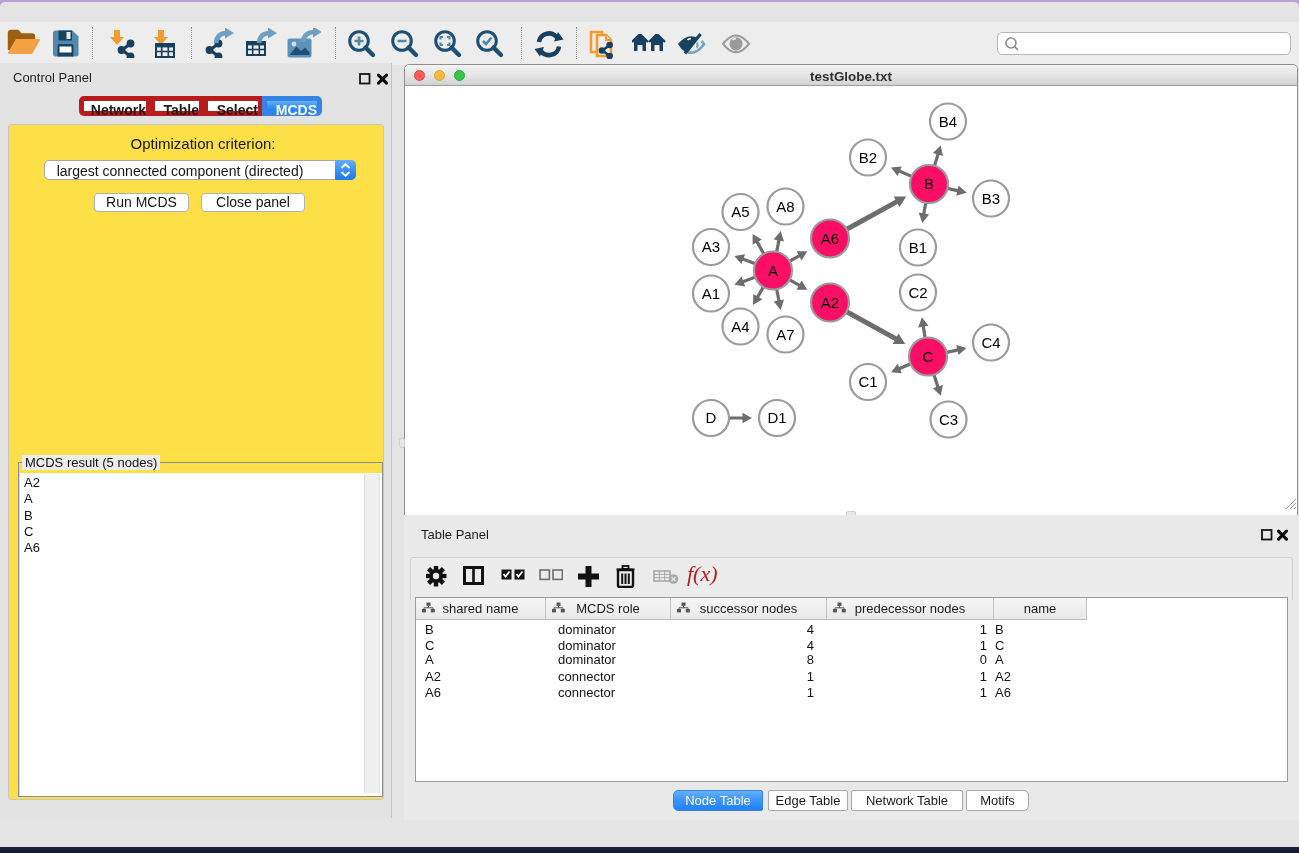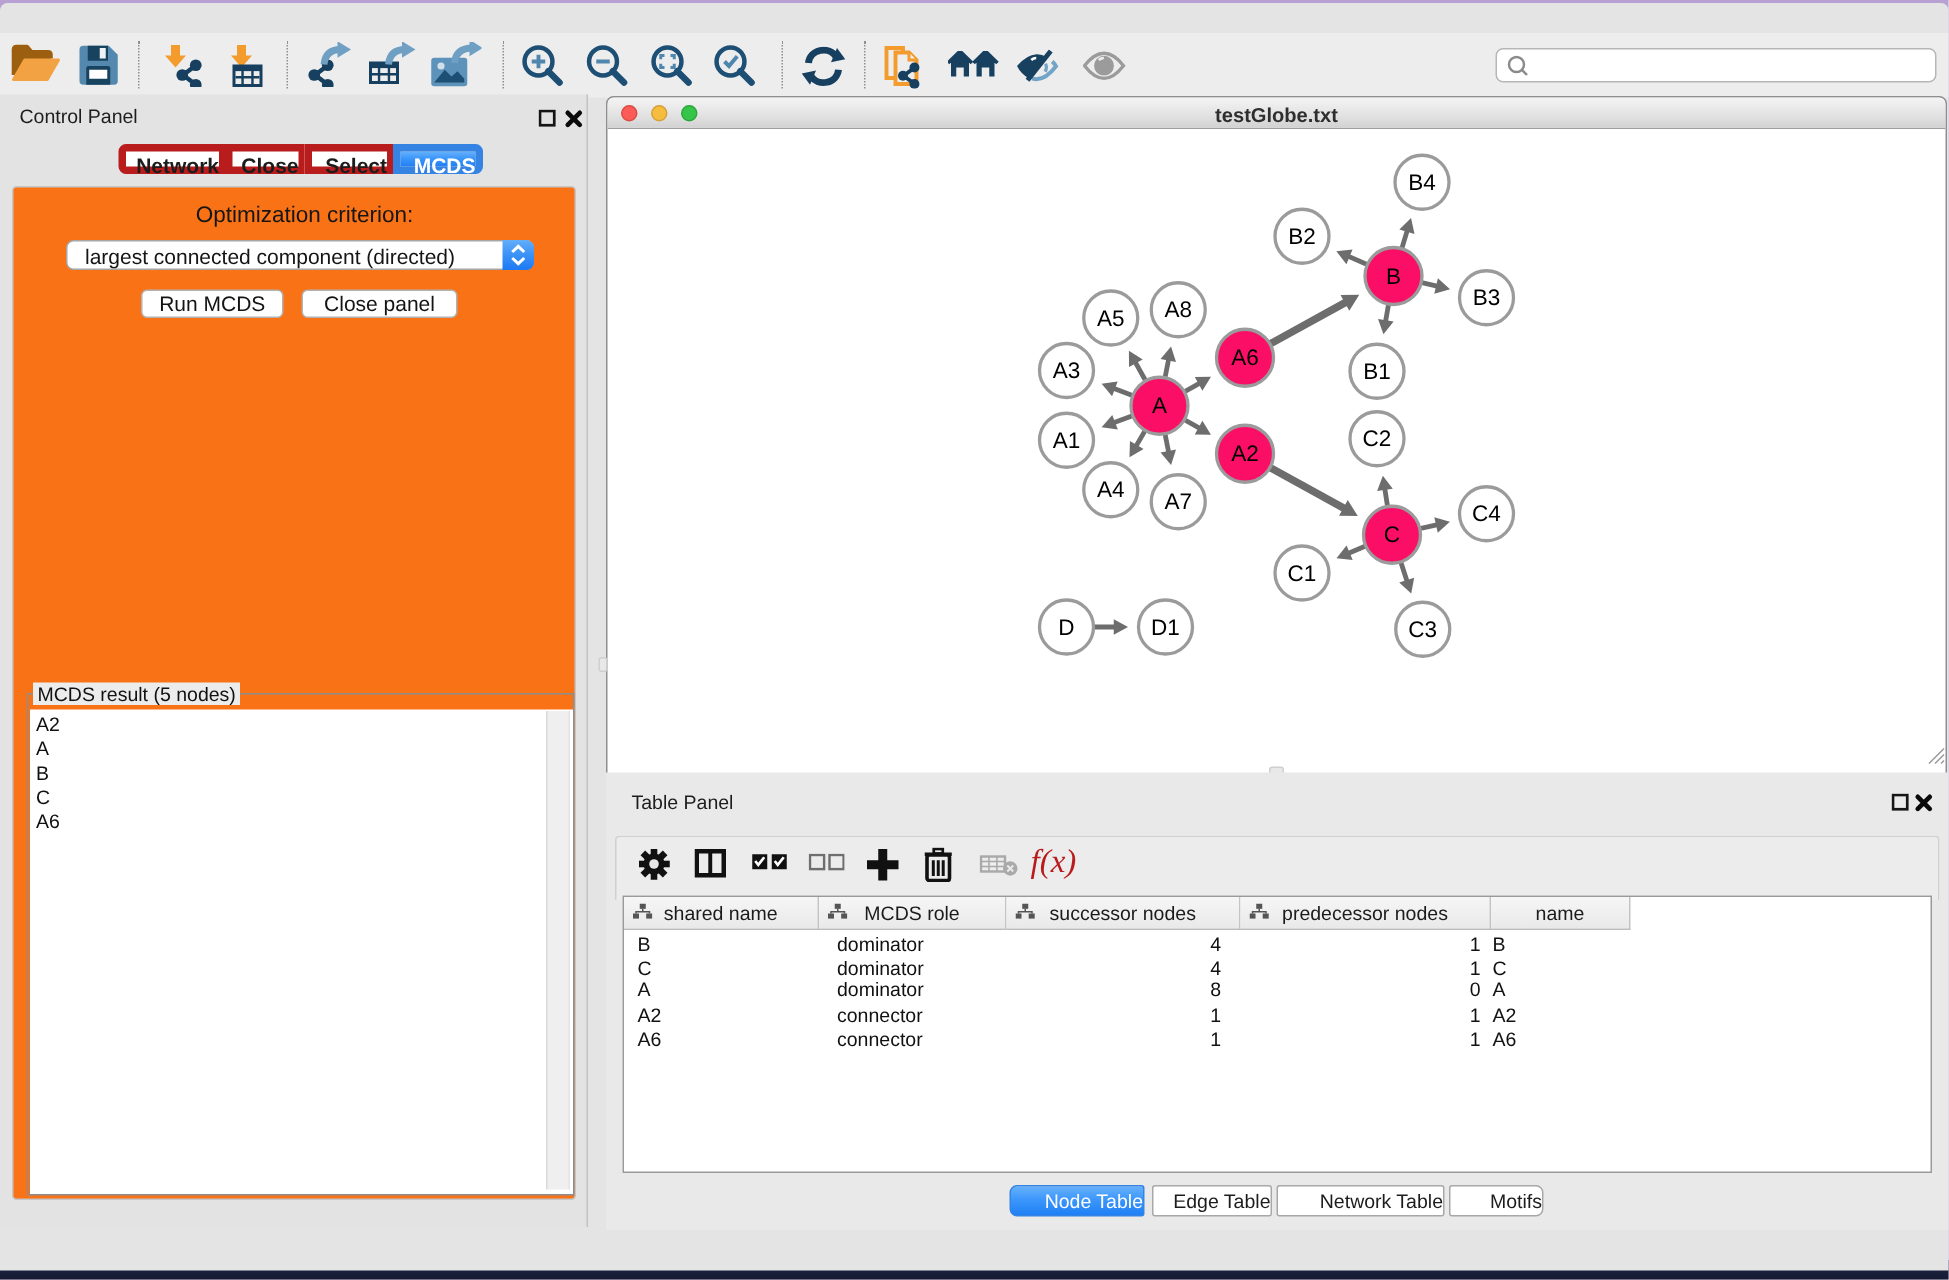--- a/index.html
+++ b/index.html
@@ -20,21 +20,21 @@
 #toolbar{position:absolute;left:0;top:20px;width:1299px;height:43px;background:#ededed;}
 .tsep{position:absolute;top:5px;height:32px;width:0;border-left:1px dotted #8f8f8f;}
 #searchbox{position:absolute;left:997px;top:10px;width:294px;height:23px;background:#fff;
  border:1px solid #b7b7b7;border-radius:5px;}
 
 #cp{position:absolute;left:0;top:61px;width:392px;height:755px;background:#e3e3e3;
  border-right:1px solid #c2c2c2;}
 #cp .hdr{position:absolute;left:13px;top:7px;font-size:13px;color:#1d1d1d;}
 .tab{position:absolute;top:33px;height:20px;border:5px solid #b91c1c;background:#fff;
  font-size:14px;color:#1c1c1c;text-align:right;line-height:19px;font-weight:bold;}
-#cpinner{position:absolute;left:8px;top:61px;width:376px;height:676px;background:#f97316;
+#cpinner{position:absolute;left:8px;top:61px;width:376px;height:676px;background:#fde047;
  border:1px solid #c6c6c6;border-radius:3px;}
 #dropdown{position:absolute;left:35px;top:35px;width:312px;height:20px;background:#fff;
  border:1px solid #a6a6a6;border-radius:5px;}
 #ddcap{position:absolute;right:-1px;top:-1px;width:21px;height:20px;border-radius:0 5px 5px 0;
  background:linear-gradient(180deg,#63aefa 0%,#3e94f7 45%,#1c79f3 100%);}
 .btn{position:absolute;top:68px;height:19px;background:#fff;border:1px solid #b2b2b2;
  border-radius:4px;font-size:14px;color:#141414;text-align:center;line-height:17px;}
 #grp{position:absolute;left:9px;top:337px;width:365px;height:335px;border:1px solid #8d8d8d;}
 #grplegend{position:absolute;left:3px;top:-8px;background:#ececec;padding:0 3px;
  font-size:13px;color:#111;}
@@ -55,21 +55,21 @@
 #tp .hdr{position:absolute;left:17px;top:10px;font-size:13px;color:#1d1d1d;}
 #tptools{position:absolute;left:6px;top:42px;width:883px;height:43px;background:#ececec;
  border:1px solid #d0d0d0;border-bottom:none;border-radius:3px 3px 0 0;}
 #tbl{position:absolute;left:11px;top:82px;width:873px;height:185px;background:#fff;
  border:1px solid #9a9a9a;}
 .th{position:absolute;top:0;height:22px;background:linear-gradient(180deg,#f6f6f6,#e9e9e9);
  border-right:1px solid #c4c4c4;border-bottom:1px solid #bcbcbc;font-size:13px;color:#1b1b1b;
  text-align:center;line-height:21px;}
 .td{position:absolute;height:16.2px;font-size:13px;color:#111;line-height:16.2px;}
 .btab{position:absolute;top:275px;height:21px;background:#fff;border:1px solid #a8a8a8;
- font-size:13px;color:#1c1c1c;text-align:right;line-height:19px;}
+ font-size:13px;color:#1c1c1c;text-align:center;line-height:19px;}
 
 #status{position:absolute;left:0;top:814px;width:1299px;height:27px;background:#ececec;
  border-top:1px solid #bdbdbd;}
 #statbtn{position:absolute;left:9px;top:8px;width:28px;height:20px;background:#fbfbfb;
  border:1px solid #9c9c9c;}
 #membtn{position:absolute;left:1213px;top:6px;width:77px;height:22px;background:#f7f7f7;
  border:1px solid #959595;font-size:12px;color:#111;}
 .bluesel{background:linear-gradient(180deg,#66b1fb 0%,#3d97fb 45%,#1f80f5 100%)!important;
  color:#fff!important;border-color:#3584e4!important;}
 </style>
@@ -224,21 +224,21 @@
       </div>
   </div>
 
   <div id="cp">
     <div class="hdr">Control Panel</div>
     <svg class="abs" style="left:359px;top:10px" width="30" height="13">
         <rect x="1" y="1" width="9.5" height="9.5" fill="none" stroke="#151515" stroke-width="1.8"></rect>
         <path d="M19.5 2.2 L27.5 10.2 M27.5 2.2 L19.5 10.2" stroke="#0a0a0a" stroke-width="3.1" stroke-linecap="round"></path>
       </svg>
     <div class="tab" style="left:79px;width:72px;border-radius:5px 0 0 5px;">Network</div>
-    <div class="tab" style="left:150px;width:54px;">Close</div>
+    <div class="tab" style="left:150px;width:54px;">Table</div>
     <div class="tab" style="left:203px;width:60px;">Select</div>
     <div class="tab bluesel" style="left:262px;width:60px;border-radius:0 5px 5px 0;">MCDS</div>
     <div id="cpinner">
       <div class="abs" style="left:6px;top:10px;width:376px;text-align:center;font-size:15px;color:#161616;">Optimization criterion:</div>
       <div id="dropdown">
         <div class="abs" style="left:0;top:2px;width:270px;text-align:center;font-size:14px;color:#151515;">largest connected component (directed)</div>
         <div id="ddcap"><svg width="21" height="20">
               <path d="M6.5 8 L10.5 4.2 L14.5 8" fill="none" stroke="#fff" stroke-width="2"></path>
               <path d="M6.5 12 L10.5 15.8 L14.5 12" fill="none" stroke="#fff" stroke-width="2"></path>
             </svg></div>

